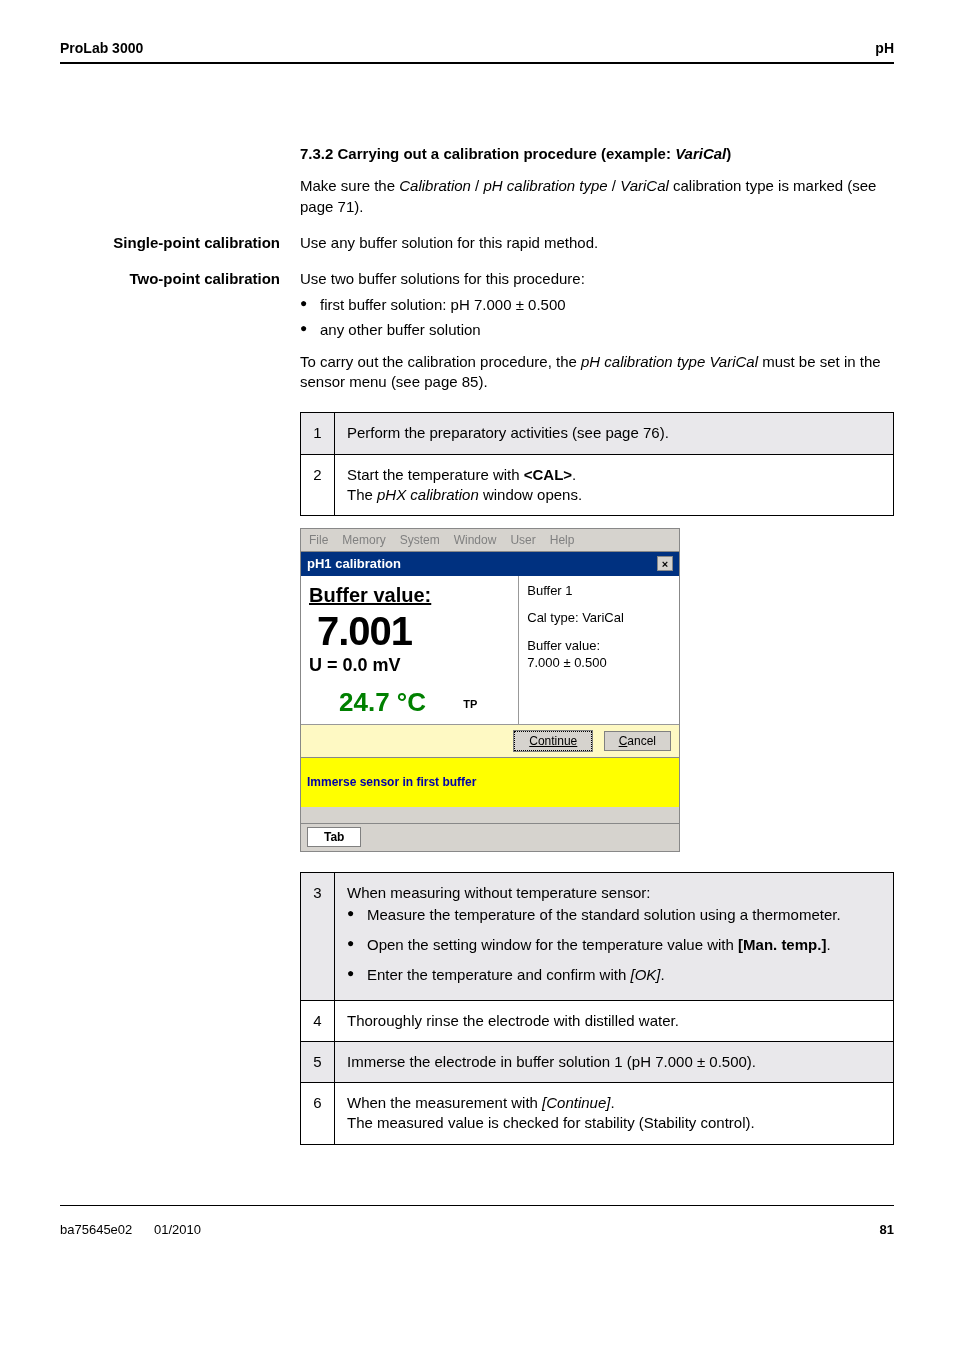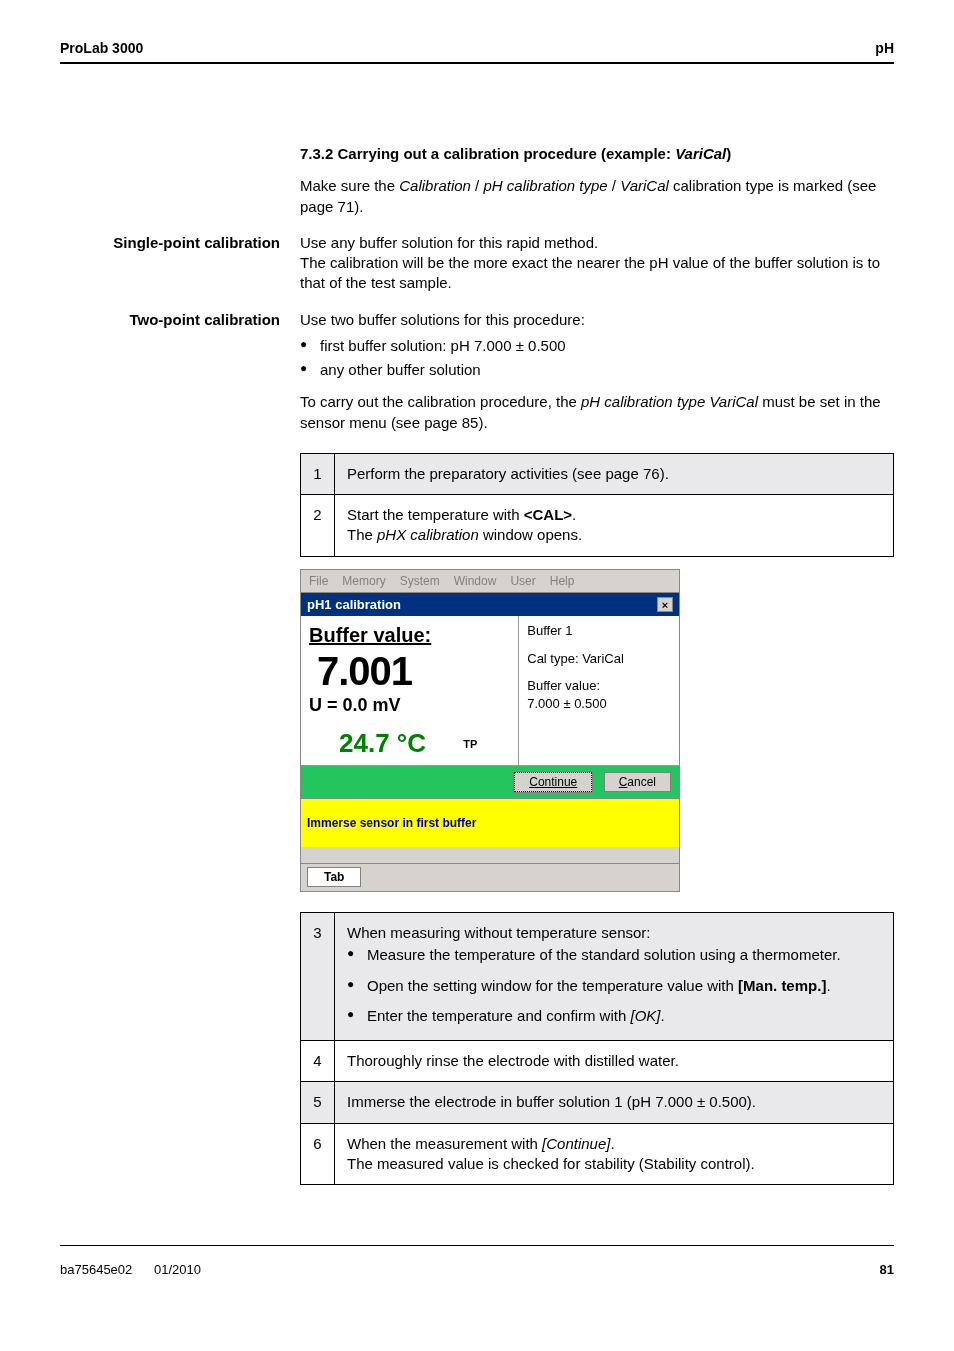--- a/index.html
+++ b/index.html
@@ -161,21 +161,21 @@
   .temp-row .tp {
     font-size: 11px;
     font-weight: bold;
     color: #000;
     vertical-align: middle;
     margin-left: 30px;
   }
   .btnrow {
     text-align: right;
     padding: 6px 8px;
-    background: #22c55e;
+    background: #fef9c3;
     border-top: 1px solid #999;
   }
   .winbtn {
     display: inline-block;
     border: 1px solid #808080;
     background: #d6d3ce;
     padding: 1px 14px;
     font-size: 12px;
     margin-left: 8px;
   }
@@ -230,21 +230,20 @@
       </div>
       <div class="para">
         <span>Make sure the </span><span class="italic">Calibration</span><span> / </span><span class="italic">pH calibration type</span><span> / </span><span class="italic">VariCal</span><span> calibration type is marked (see page 71).</span>
       </div>
     </div>
 
     <div class="left-label">Single-point calibration</div>
     <div class="right-col">
       <div class="para">
         <span>Use any buffer solution for this rapid method.</span><br>
-        <span>The calibration will be the more exact the nearer the pH value of the buffer solution is to that of the test sample.</span>
       </div>
     </div>
 
     <div class="left-label">Two-point calibration</div>
     <div class="right-col">
       <div>Use two buffer solutions for this procedure:</div>
       <ul class="bullets">
         <li>first buffer solution: pH 7.000 ± 0.500</li>
         <li>any other buffer solution</li>
       </ul>

